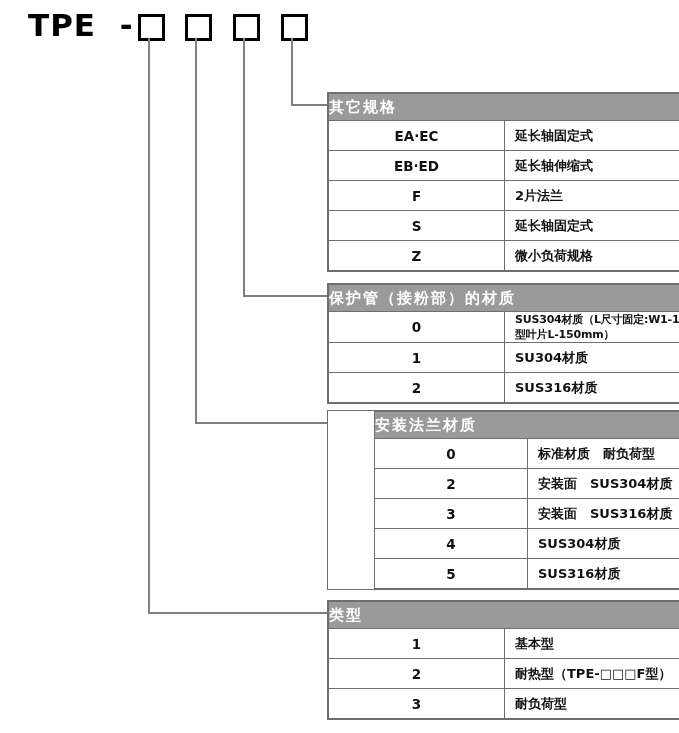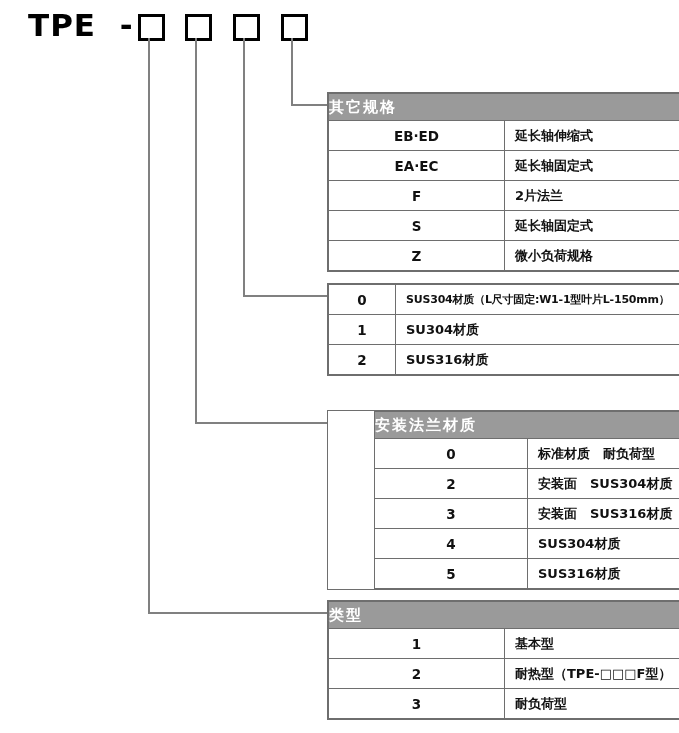--- a/index.html
+++ b/index.html
@@ -146,46 +146,49 @@
     </g>
   </svg>
 
   <div class="spec-table" id="table-other">
     <table>
       <tbody>
           <tr class="hdr">
         <td colspan="2">其它规格</td>
       </tr>
       <tr>
+        <td class="code">EA·EC</td>
+        <td class="desc">延长轴固定式</td>
+      </tr>
+      <tr>
         <td class="code">EB·ED</td>
         <td class="desc">延长轴伸缩式</td>
       </tr>
       <tr>
-        <td class="code">EA·EC</td>
-        <td class="desc">延长轴固定式</td>
-      </tr>
-      <tr>
         <td class="code">F</td>
         <td class="desc">2片法兰</td>
       </tr>
       <tr>
         <td class="code">S</td>
         <td class="desc">延长轴固定式</td>
       </tr>
       <tr>
         <td class="code">Z</td>
         <td class="desc">微小负荷规格</td>
       </tr>
     </tbody>
       </table>
   </div>
 
   <div class="spec-table" id="table-pipe">
     <table>
       <tbody>
+          <tr class="hdr">
+        <td colspan="2">保护管（接粉部）的材质</td>
+      </tr>
       <tr>
         <td class="code">0</td>
         <td class="desc small">SUS304材质（L尺寸固定:W1-1型叶片L-150mm）</td>
       </tr>
       <tr>
         <td class="code">1</td>
         <td class="desc">SU304材质</td>
       </tr>
       <tr>
         <td class="code">2</td>

